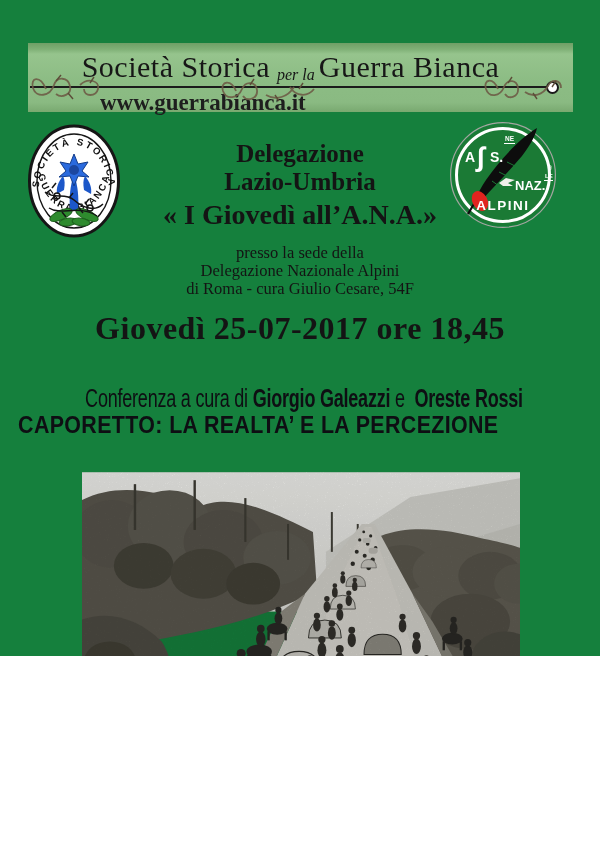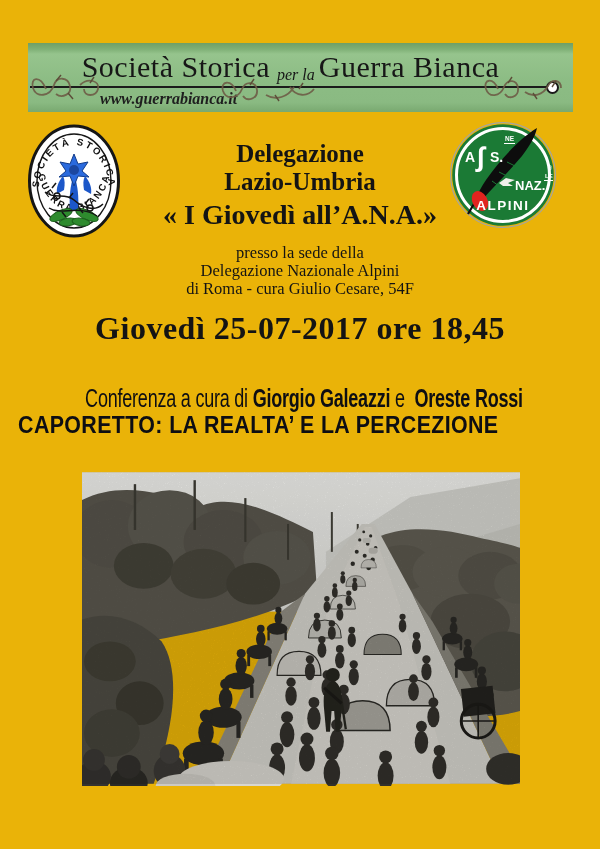--- a/index.html
+++ b/index.html
@@ -1,28 +1,28 @@
 <!DOCTYPE html>
 <html><head>
 <meta charset="utf-8">
 <style>
   html,body{margin:0;padding:0;background:#ffffff;}
-  .page{position:relative;width:600px;height:849px;background:#eab308;overflow:hidden;
+  .page{position:relative;width:600px;height:656px;background:#15803d;overflow:hidden;
         font-family:"Liberation Serif",serif;color:#141414;}
 
   
   .banner{position:absolute;left:28px;top:43px;width:545px;height:69px;
           background:linear-gradient(#6f9f66 0%,#7fb076 9%,#96c48d 16%,#8cbc84 55%,#8aba82 86%,#79a970 100%);}
   .banner-rule{position:absolute;left:2px;top:43px;width:520px;height:2px;background:#1b1b1b;}
   .banner-rule-end{position:absolute;left:518px;top:38px;width:9px;height:9px;border-radius:50%;
                    background:#fff;border:2px solid #1b1b1b;}
   .banner-title{position:absolute;left:0;right:20px;top:7px;text-align:center;white-space:nowrap;
                 font-size:30px;font-weight:400;color:#171717;letter-spacing:.5px;}
   .banner-title .mid{font-size:16px;font-style:italic;vertical-align:-3px;margin:0 4px 0 7px;letter-spacing:0;}
-  .banner-url{position:absolute;left:72px;top:47px;font-size:16px;font-style:italic;font-weight:bold;color:#1e1e1e;}
+  .banner-url{position:absolute;left:72px;top:47px;font-size:23px;font-weight:bold;color:#1e1e1e;}
   .wire{position:absolute;left:0;top:0;}
 
   
   .society-logo{position:absolute;left:27px;top:124px;}
   .ana-logo{position:absolute;left:449px;top:120px;}
   .arc-text{font-family:"Liberation Sans",sans-serif;font-weight:bold;font-size:9.6px;letter-spacing:2.2px;fill:#101010;}
   .ana-txt{font-family:"Liberation Sans",sans-serif;font-weight:bold;fill:#ffffff;}
 
   
   .event-block{position:absolute;left:0;right:0;top:140px;text-align:center;}

